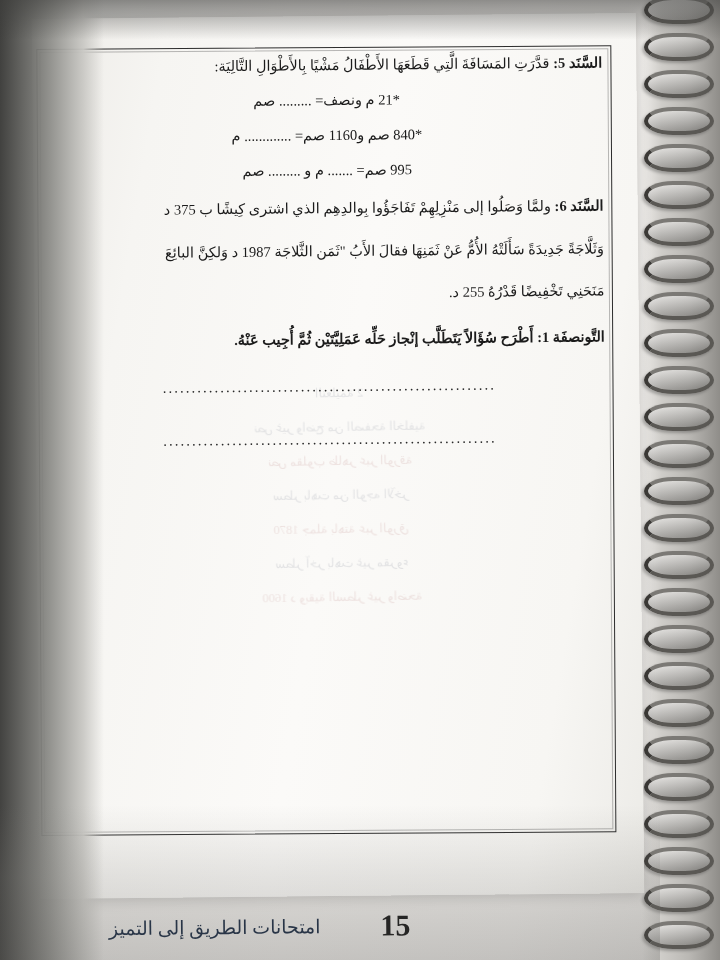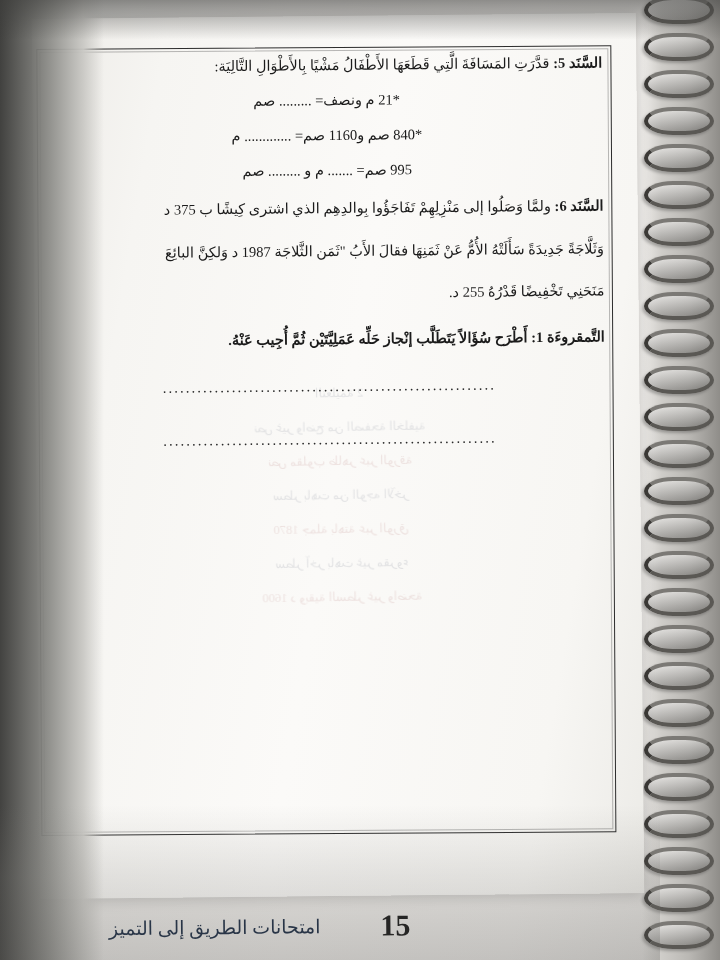--- a/index.html
+++ b/index.html
@@ -233,21 +233,21 @@
       <p class="item">995 صم= ....... م و ......... صم</p>
 
       <p class="line p6">
         <span class="b">السَّنَد 6:</span>
         <span>ولمَّا وَصَلُوا إلى مَنْزِلِهِمْ تَفَاجَؤُوا بِوالدِهِم الذي اشترى كِيشًا ب 375 د</span>
       </p>
       <p class="line p6">وَثَلَّاجَةً جَدِيدَةً سَأَلَتْهُ الأُمُّ عَنْ ثَمَنِهَا فقالَ الأَبُ "ثَمَن الثَّلاجَة 1987 د وَلكِنَّ البائِعَ</p>
       <p class="line p6">مَنَحَنِي تَخْفِيضًا قَدْرُهُ 255 د.</p>
 
       <p class="instr">
-        <span>التَّمقروءَة 1:</span>
+        <span>التَّونصفَة 1:</span>
         <span>أَطْرَح سُؤَالاً يَتَطَلَّب إنْجاز حَلِّه عَمَلِيَّتَيْن ثُمَّ أُجِيب عَنْهُ.</span>
       </p>
 
       <p class="dots">..........................................................</p>
       <p class="dots">..........................................................</p>
 
     </div>
 
     <div class="footer">
       <div class="footer-title">امتحانات الطريق إلى التميز</div>

